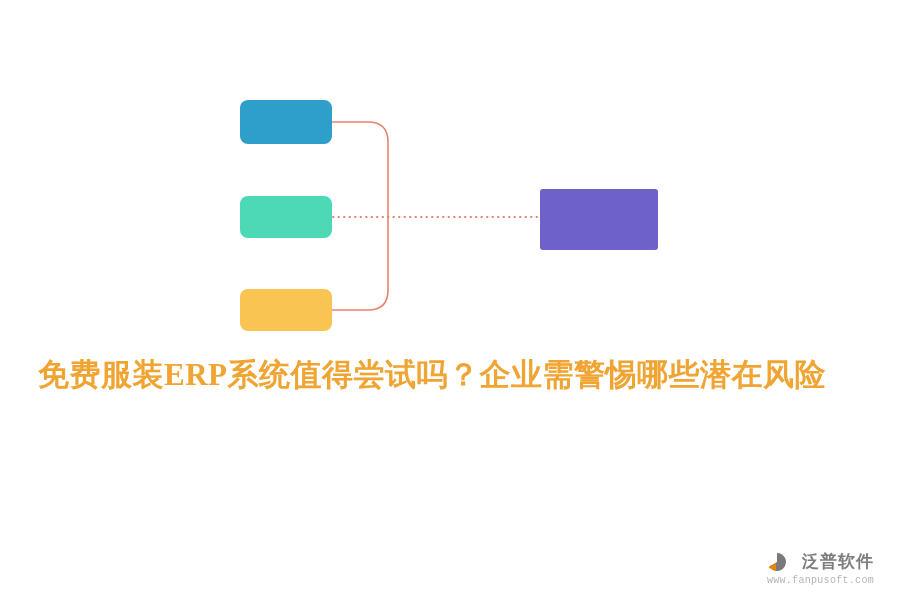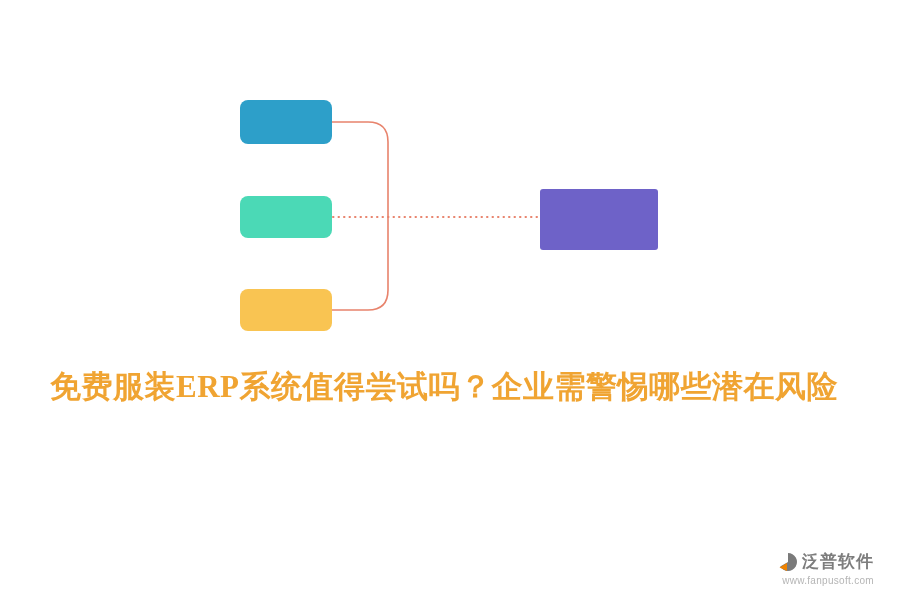--- a/index.html
+++ b/index.html
@@ -20,21 +20,21 @@
     top: 0;
     left: 0;
     width: 900px;
     height: 600px;
   }
   .page-title {
     position: absolute;
     left: 38px;
     top: 356px;
     width: 830px;
-    margin: 12px;
+    margin: 0;
     font-family: "Liberation Serif", serif;
     font-weight: bold;
     font-size: 31px;
     line-height: 38px;
     letter-spacing: 0.5px;
     white-space: nowrap;
   }
   .footer {
     position: absolute;
     right: 26px;
@@ -52,20 +52,21 @@
     font-size: 17px;
     font-weight: bold;
     color: #7d7d7d;
     letter-spacing: 1px;
   }
   .brand-website {
     font-size: 10px;
     color: #b5b5b5;
     margin-top: 2px;
     letter-spacing: 0.3px;
+    font-family: Liberation Mono, monospace;
   }
 </style>
 </head>
 <body>
 
 <div class="canvas">
 
   <svg class="diagram" viewBox="0 0 900 600" xmlns="http://www.w3.org/2000/svg">
 
     <path fill="none" stroke-width="1.6" d="M 332 122 H 368 Q 388 122 388 142 V 290 Q 388 310 368 310 H 332" stroke="#E8836C"></path>

